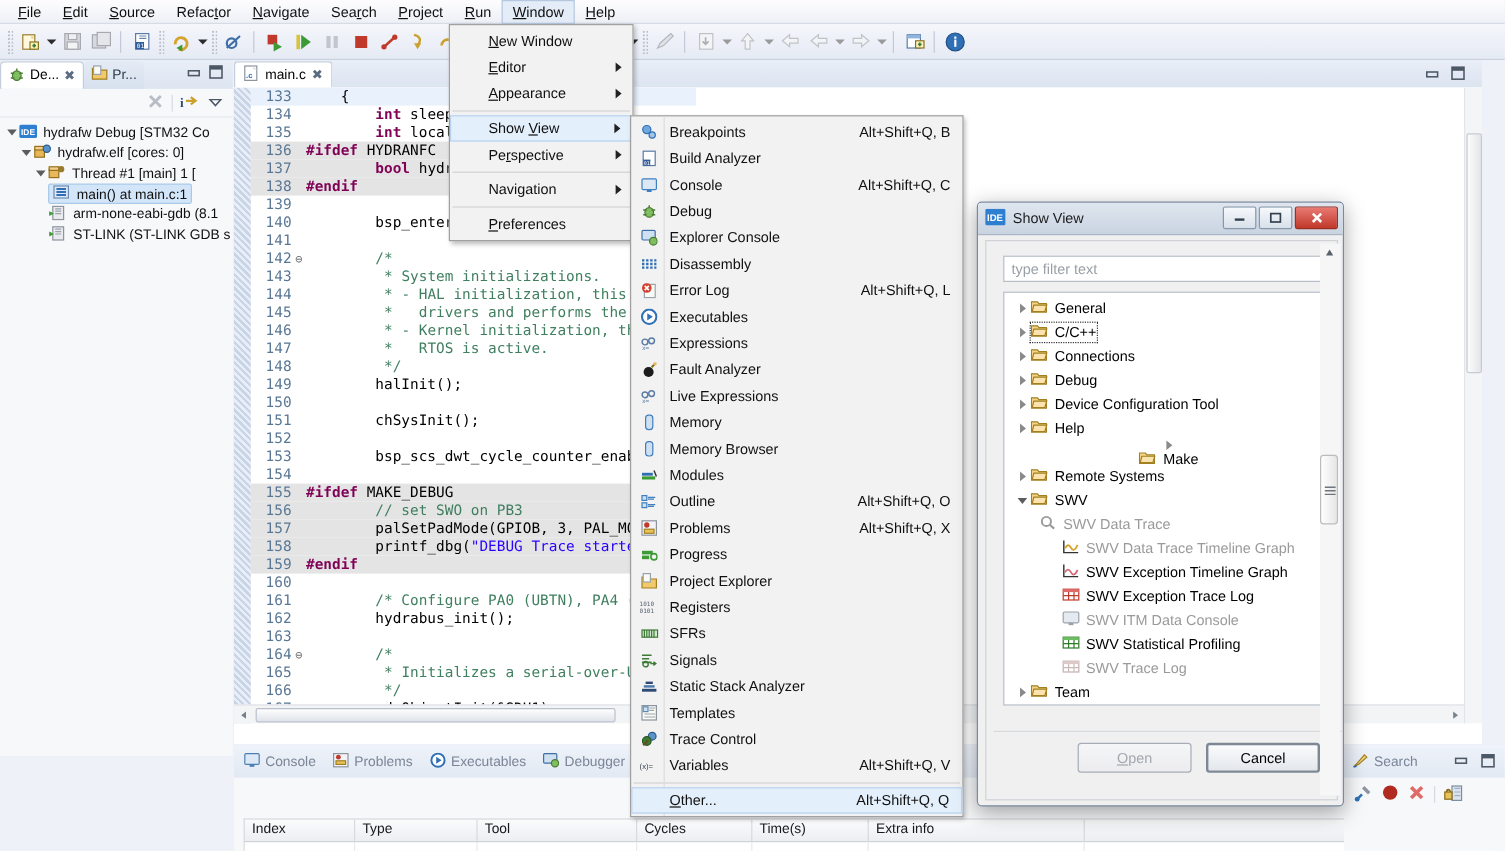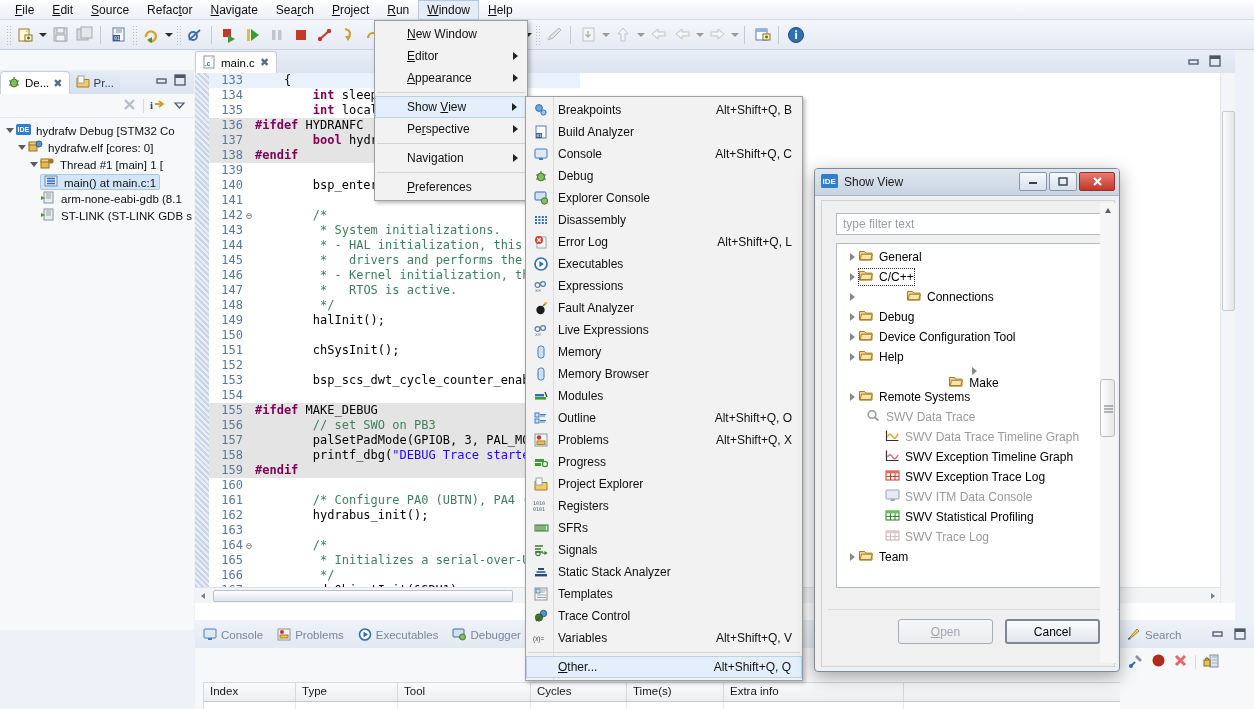--- a/index.html
+++ b/index.html
@@ -43,21 +43,21 @@
     border-top:4px solid #2c2c2c; }
   .tb-arrow.dim::after { border-top-color:#9a9a9a; }
   .tb-sep { width:2px; height:18px; border-left:1px solid #c3c9d6; margin:0 4px; }
   .tb-grip { width:5px; height:20px; margin:0 2px;
     background-image: radial-gradient(#aab0bd 1px, transparent 1px);
     background-size: 3px 3px; opacity:.8;}
 
   
   .leftpane { position:absolute; left:0; top:50px; width:194px; height:580px; background:#f7f8fa; }
   .vtabs { height:24px; display:flex; align-items:flex-end; position:relative;
-    background: linear-gradient(#e9eef7,#dde5f1); margin-top: 20px; }
+    background: linear-gradient(#e9eef7,#dde5f1); }
   .vtab { height:23px; display:flex; align-items:center; gap:4px; padding:0 6px;
     font-size:11.5px; border-top-left-radius:4px; border-top-right-radius:4px;}
   .vtab.sel { background:#ffffff; border:1px solid #c4cedd; border-bottom:none; color:#000;}
   .vtab.unsel { background:linear-gradient(#e4ebf5,#d6e0ee); color:#2c3a4d;}
   .vtab .x { font-size:11px; color:#5a6b82; }
   .vtb-min { position:absolute; right:26px; top:5px; width:12px; height:10px;}
   .vtb-max { position:absolute; right:8px; top:4px; width:12px; height:12px;}
   .view-toolbar { height:24px; background:#f7f8fa; display:flex; align-items:center;
     justify-content:flex-end; gap:6px; padding-right:8px; border-bottom:1px solid #e4e8ee;}
   .tree { padding:4px 0 0 0; font-size:11.5px; color:#101010; }
@@ -970,21 +970,21 @@
             <div class="dnode" style="padding-left: 8px;">
               <span class="dtw coll"></span>
               <span class="focusrect" style="display: flex; align-items: center;">
                 <span><svg width="15" height="13" viewBox="0 0 15 13">
                     <path d="M0.5 2.5h5l1.3 1.6H13v7H0.5z" fill="#f5d68a" stroke="#a3801f"></path>
                     <path d="M2.5 5.2h10.8l-1.6 5.4H1.2z" fill="#fae3ae" stroke="#a3801f"></path>
                   </svg></span>
                 <span class="dlbl">C/C++</span>
               </span>
             </div>
-            <div class="dnode" style="padding-left: 8px; gap: 48px;">
+            <div class="dnode" style="padding-left: 8px;">
               <span class="dtw coll"></span>
               <span style="display: flex; align-items: center;">
                 <span><svg width="15" height="13" viewBox="0 0 15 13">
                     <path d="M0.5 2.5h5l1.3 1.6H13v7H0.5z" fill="#f5d68a" stroke="#a3801f"></path>
                     <path d="M2.5 5.2h10.8l-1.6 5.4H1.2z" fill="#fae3ae" stroke="#a3801f"></path>
                   </svg></span>
                 <span class="dlbl">Connections</span>
               </span>
             </div>
             <div class="dnode" style="padding-left: 8px;">
@@ -1030,20 +1030,30 @@
             <div class="dnode" style="padding-left: 8px;">
               <span class="dtw coll"></span>
               <span style="display: flex; align-items: center;">
                 <span><svg width="15" height="13" viewBox="0 0 15 13">
                     <path d="M0.5 2.5h5l1.3 1.6H13v7H0.5z" fill="#f5d68a" stroke="#a3801f"></path>
                     <path d="M2.5 5.2h10.8l-1.6 5.4H1.2z" fill="#fae3ae" stroke="#a3801f"></path>
                   </svg></span>
                 <span class="dlbl">Remote Systems</span>
               </span>
             </div>
+            <div class="dnode" style="padding-left: 8px;">
+              <span class="dtw open"></span>
+              <span style="display: flex; align-items: center;">
+                <span><svg width="15" height="13" viewBox="0 0 15 13">
+                    <path d="M0.5 2.5h5l1.3 1.6H13v7H0.5z" fill="#f5d68a" stroke="#a3801f"></path>
+                    <path d="M2.5 5.2h10.8l-1.6 5.4H1.2z" fill="#fae3ae" stroke="#a3801f"></path>
+                  </svg></span>
+                <span class="dlbl">SWV</span>
+              </span>
+            </div>
             <div class="dnode" style="padding-left: 15px;">
               <span class="dtw"></span>
               <span><svg width="15" height="13" viewBox="0 0 15 13">
                   <circle cx="6" cy="5.5" r="3.8" fill="none" stroke="#9a9a9a" stroke-width="1.6"></circle>
                   <path d="M9 8.5 L12.5 11.5" stroke="#9a9a9a" stroke-width="1.8"></path>
                 </svg></span>
               <span class="dlbl dim">SWV Data Trace</span>
             </div>
             <div class="dnode" style="padding-left: 34px;">
               <span class="dtw"></span>

